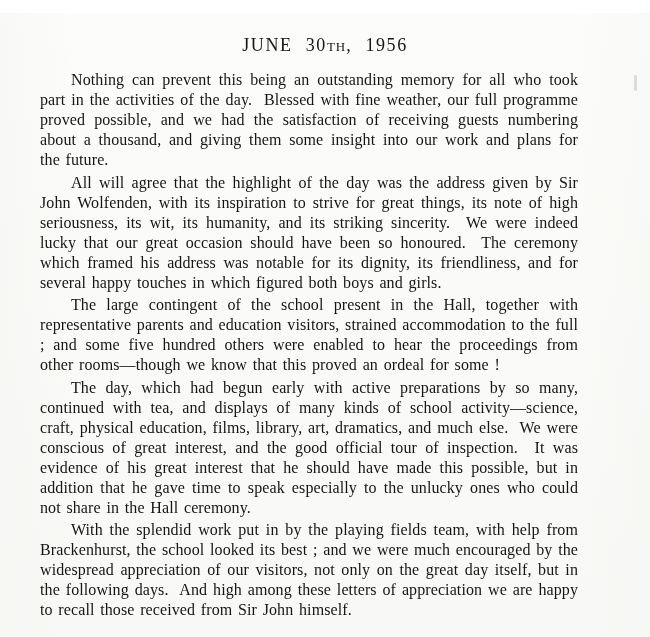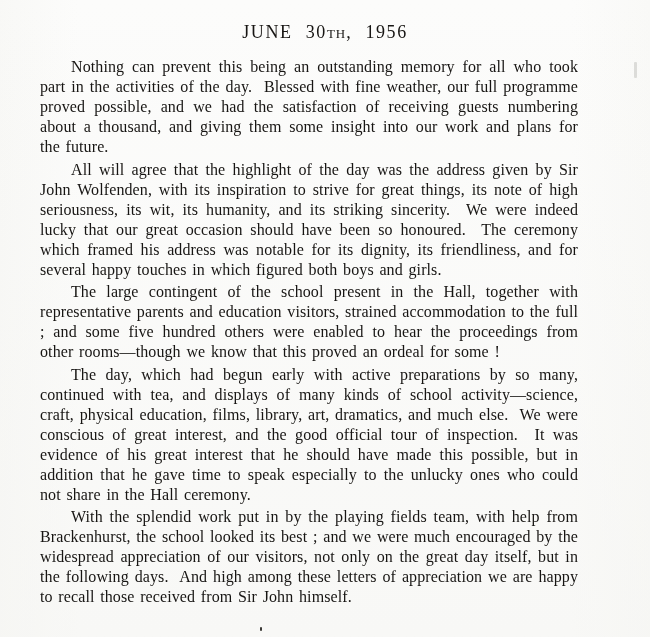--- a/index.html
+++ b/index.html
@@ -15,21 +15,21 @@
     height: 637px;
     background: #fcfcfb;
     background-image:
       linear-gradient(180deg, rgba(250,250,248,0) 0%, rgba(244,244,241,0.5) 100%),
       linear-gradient(90deg, rgba(245,245,242,0.55) 0%, rgba(252,252,251,0) 12%, rgba(252,252,251,0) 88%, rgba(246,246,243,0.5) 100%);
     font-family: "Liberation Serif", "DejaVu Serif", serif;
     color: #171513;
     -webkit-font-smoothing: antialiased;
   }
   .title {
-    margin: 0;
+    margin: 13px;
     padding-top: 23px;
     text-align: center;
     font-size: 18px;
     font-weight: normal;
     letter-spacing: 1.6px;
     word-spacing: 7px;
     line-height: 18px;
   }
   .title .ordinal {
     font-size: 0.72em;

